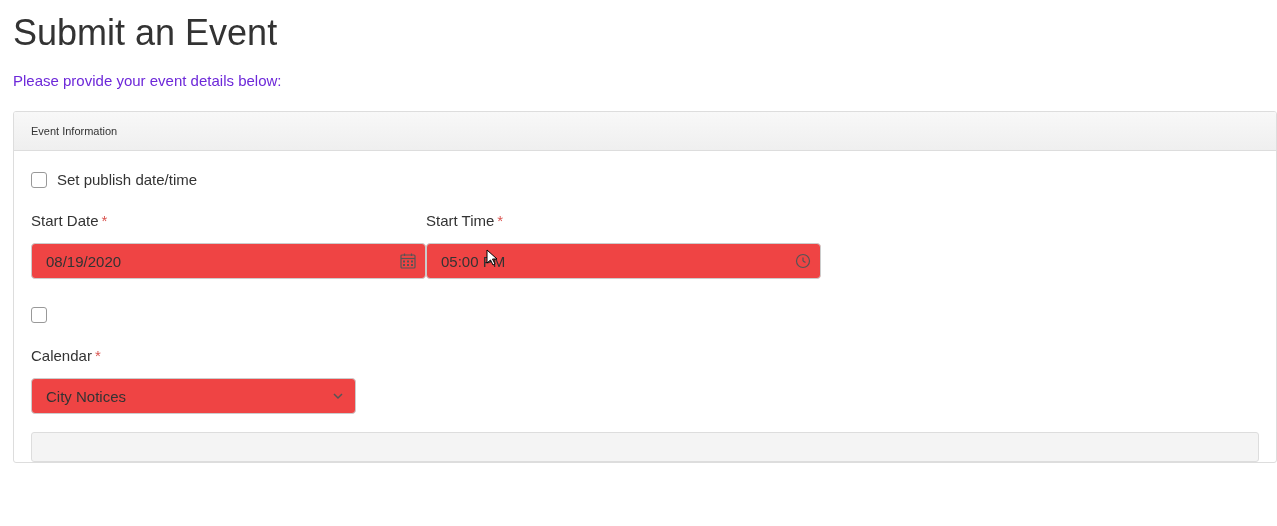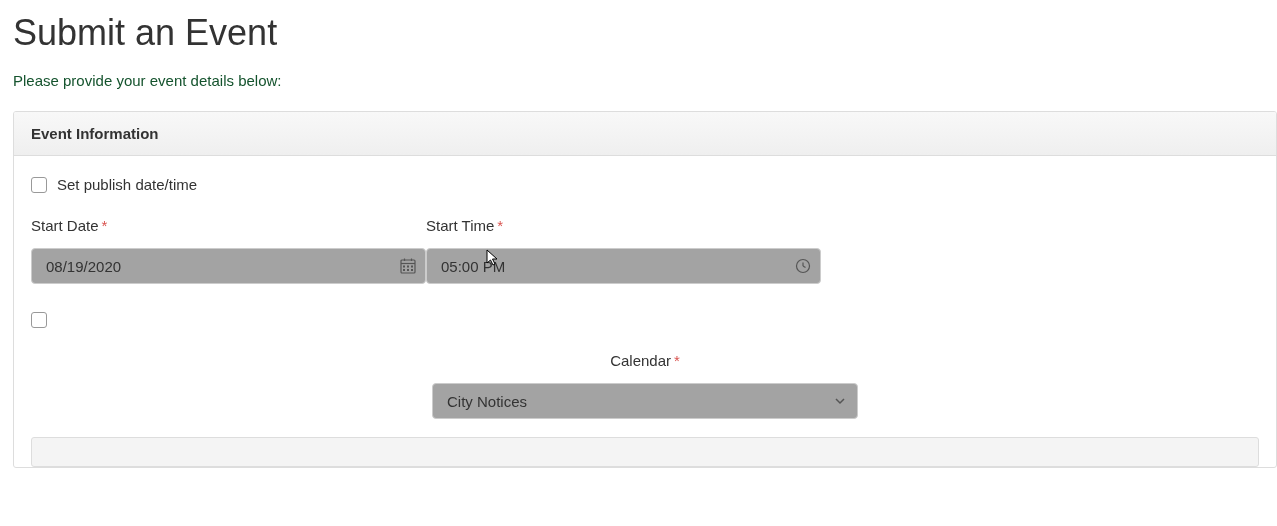--- a/index.html
+++ b/index.html
@@ -12,34 +12,34 @@
     width: 1277px;
   }
   .page-title {
     font-size: 36px;
     font-weight: 400;
     margin: 12px 0 18px 0;
     color: #333;
   }
   .subtitle {
     font-size: 15px;
-    color: #14532d;
+    color: #6d28d9;
     margin-bottom: 22px;
   }
   .panel {
     border: 1px solid #ddd;
     border-radius: 3px;
     overflow: hidden;
   }
   .panel-header {
     background: linear-gradient(#f8f8f8, #efefef);
     border-bottom: 1px solid #ddd;
     padding: 13px 17px;
-    font-weight: bold;
-    font-size: 15px;
+    font-weight: normal;
+    font-size: 11px;
     color: #333;
   }
   .panel-body {
     padding: 20px 17px 0 17px;
   }
   .checkbox-row {
     display: flex;
     align-items: center;
     margin-bottom: 24px;
   }
@@ -78,36 +78,36 @@
   .input-wrap {
     position: relative;
   }
   .text-input {
     width: 100%;
     height: 36px;
     padding: 6px 36px 6px 14px;
     font-size: 15px;
     border: 1px solid #ccc;
     border-radius: 4px;
-    background: #a3a3a3;
+    background: #ef4444;
     color: #333;
   }
   .input-icon {
     position: absolute;
     right: 10px;
     top: 50%;
     transform: translateY(-50%);
     width: 16px;
     height: 16px;
     color: #555;
     pointer-events: none;
   }
   .select-wrap {
     position: relative;
-    width: 426px;
+    width: 325px;
   }
   select.text-input {
     appearance: none;
     -webkit-appearance: none;
     padding-right: 32px;
     cursor: pointer;
   }
   .bottom-block {
     background: #f4f4f4;
     border: 1px solid #ddd;
@@ -188,21 +188,21 @@
 
         <div class="field field-time">
         </div>
 
       </div>
 
       <div class="checkbox-row">
         <input type="checkbox" id="cb-multiple" style="">
       </div>
 
-      <div class="field" style="margin-bottom:18px;align-items:center;">
+      <div class="field" style="margin-bottom:18px;">
         <div class="field-label">
           <span>Calendar</span><span class="req">*</span>
         </div>
         <div class="select-wrap">
           <select class="text-input">
             <option>City Notices</option>
           </select>
           <span class="input-icon">
             <svg viewBox="0 0 16 16" fill="none" stroke="currentColor" stroke-width="1.5">
                 <polyline points="4,6 8,10 12,6"></polyline>

